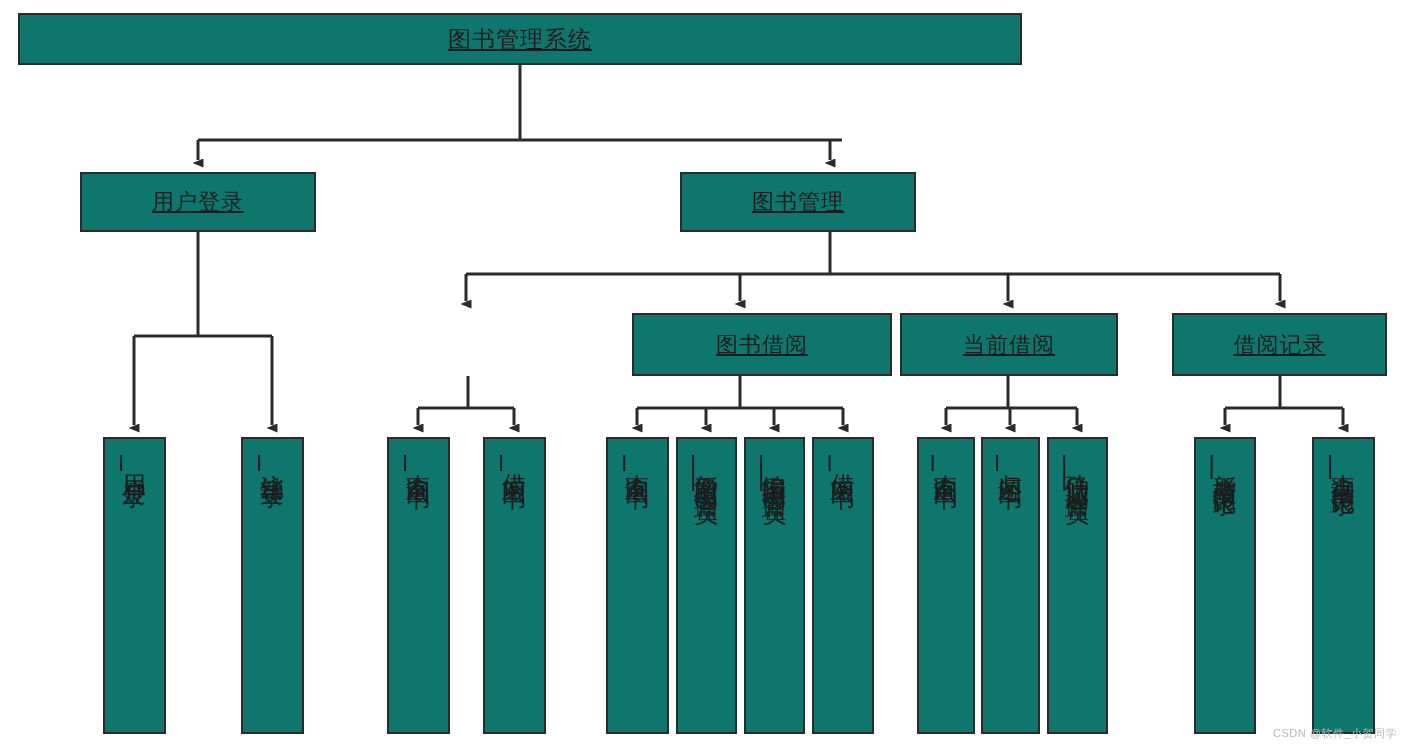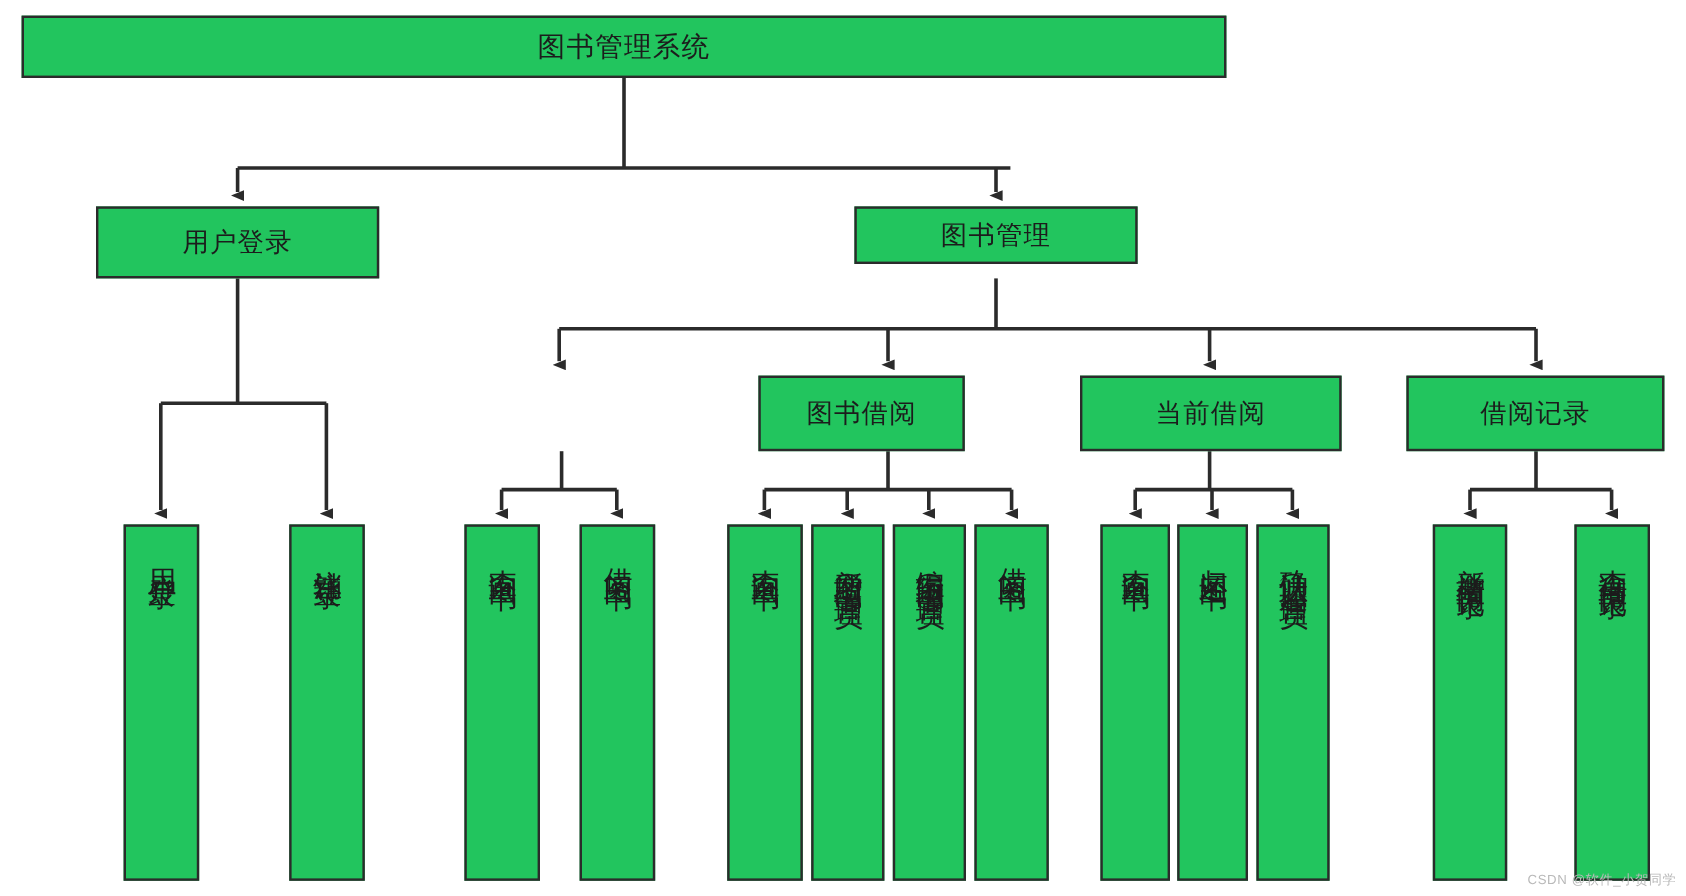--- a/index.html
+++ b/index.html
@@ -8,27 +8,28 @@
     background:#ffffff;
     font-family:"Liberation Sans","DejaVu Sans",sans-serif;
     overflow:hidden;
     position:relative;
   }
   #diagram-root{position:absolute;inset:0;}
   svg#connectors{position:absolute;left:0;top:0;width:1405px;height:747px;}
 
   .node{
     position:absolute;
-    background:#22c55e;
+    background:#0f766e;
     border:2.5px solid #2b2b2b;
     box-sizing:border-box;
     display:flex;
     align-items:center;
     justify-content:center;
     color:#1c1c1c;
+    text-decoration:underline;
   }
   .node-label{
     font-size:22px;
     letter-spacing:1px;
     line-height:1.15;
     white-space:nowrap;
     user-select:none;
   }
   .node.root .node-label{font-size:23px;}
   .node.level2 .node-label,
@@ -116,25 +117,25 @@
     </g>
   </svg>
 
   <div class="node root" style="left:18px;top:13px;width:1004px;height:52px;">
     <span class="node-label">图书管理系统</span>
   </div>
 
   <div class="node level2" style="left:80px;top:172px;width:236px;height:60px;">
     <span class="node-label">用户登录</span>
   </div>
-  <div class="node level2" style="left:712px;top:172px;width:236px;height:48px;">
+  <div class="node level2" style="left:680px;top:172px;width:236px;height:60px;">
     <span class="node-label">图书管理</span>
   </div>
 
-  <div class="node level3" style="left:632px;top:313px;width:172px;height:63px;">
+  <div class="node level3" style="left:632px;top:313px;width:260px;height:63px;">
     <span class="node-label">图书借阅</span>
   </div>
   <div class="node level3" style="left:900px;top:313px;width:218px;height:63px;">
     <span class="node-label">当前借阅</span>
   </div>
   <div class="node level3" style="left:1172px;top:313px;width:215px;height:63px;">
     <span class="node-label">借阅记录</span>
   </div>
 
   <div class="node leaf" style="left:103px;top:437px;width:63px;height:297px;">

